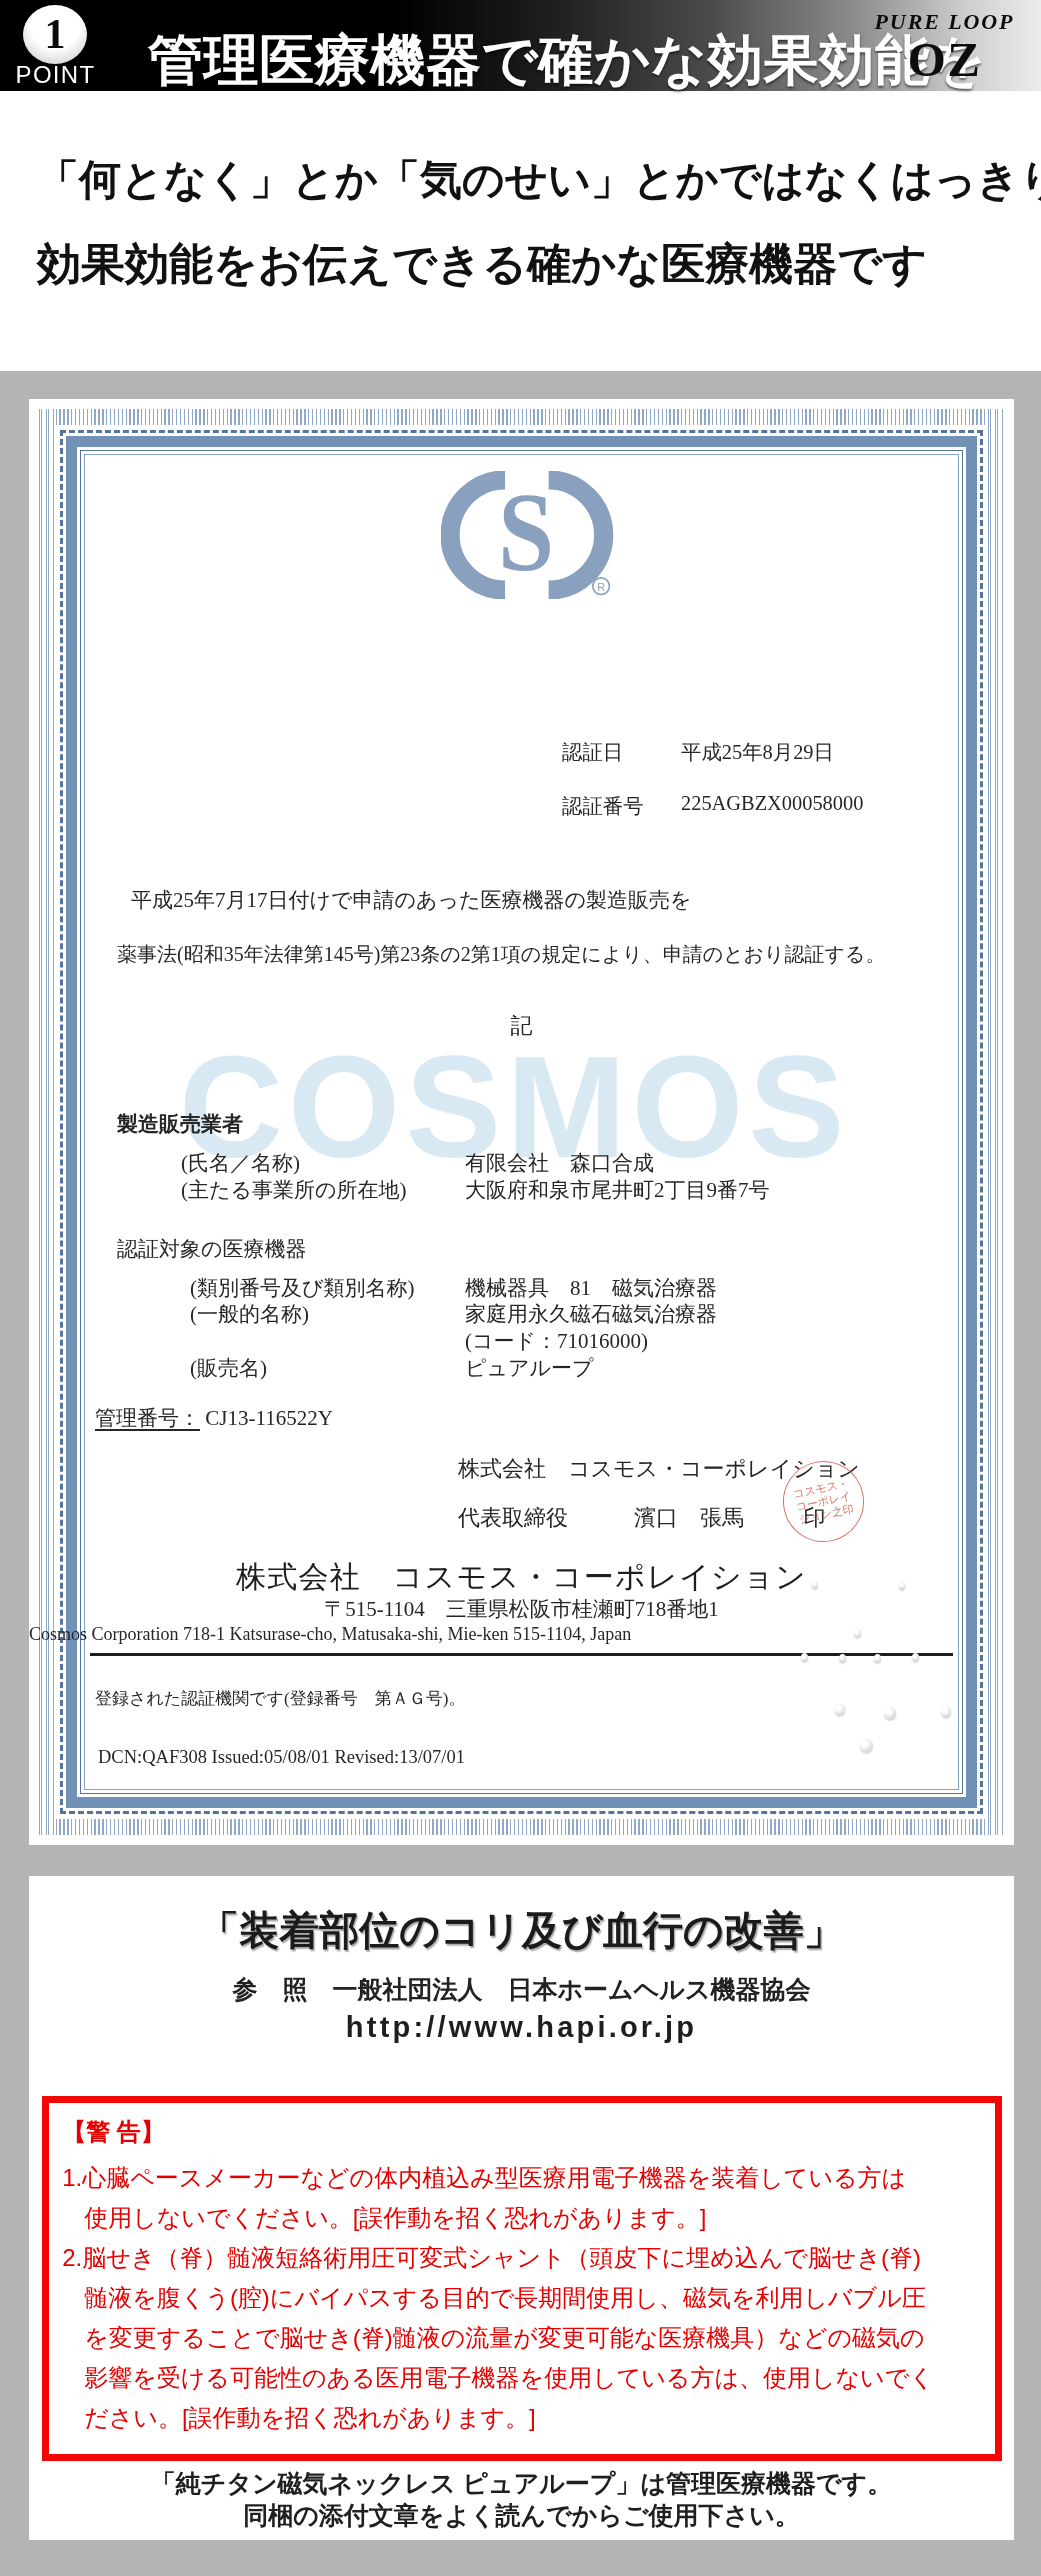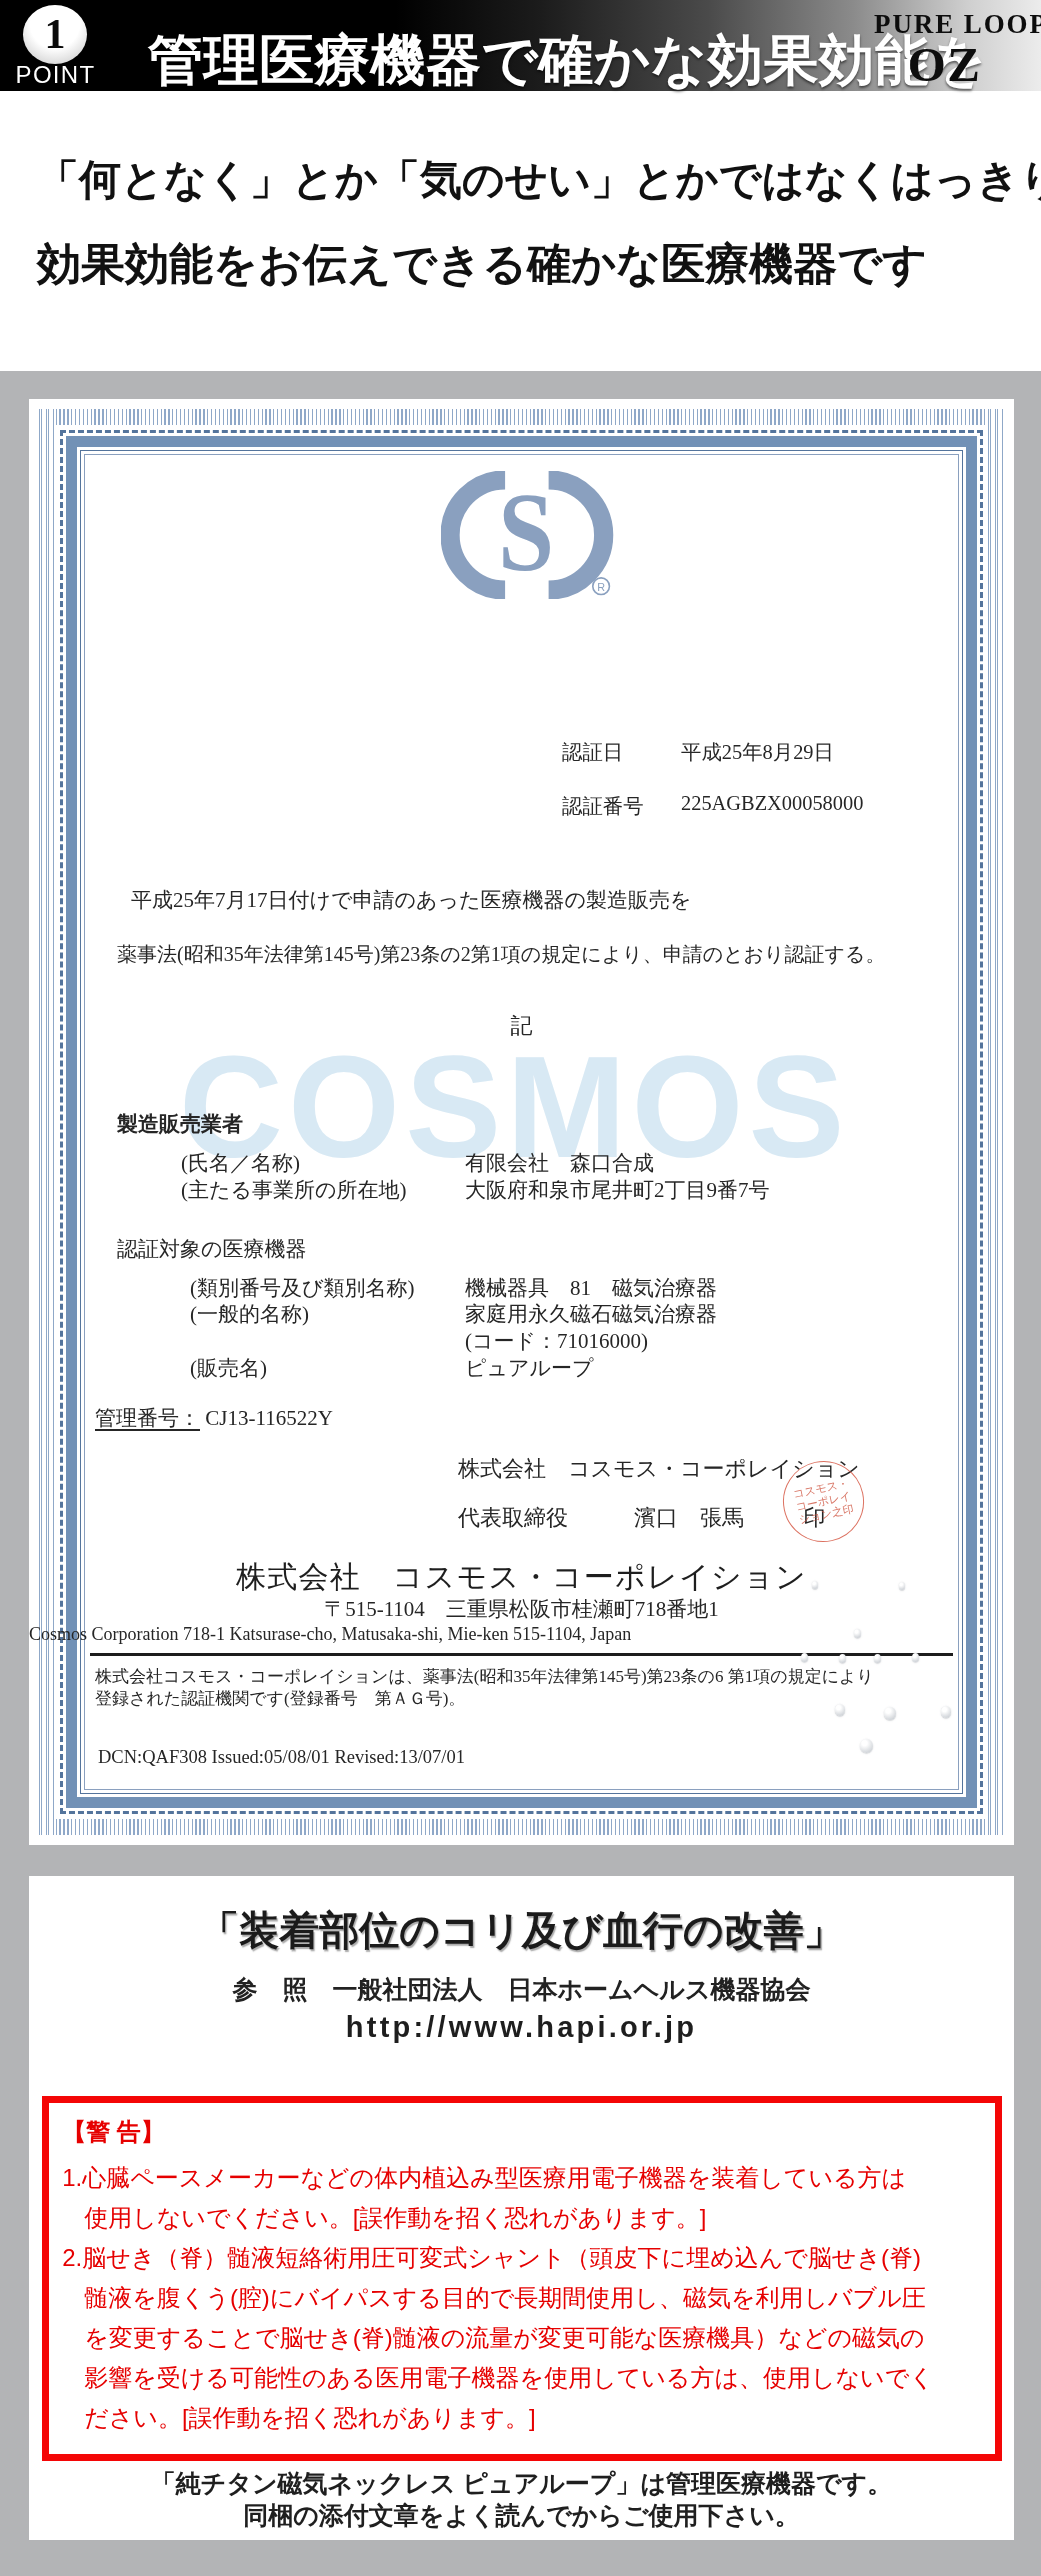--- a/index.html
+++ b/index.html
@@ -30,21 +30,21 @@
   .header-title {
     position:absolute; left:148px; top:24px; color:#ffffff;
     font-size:55px; font-weight:700; letter-spacing:0.6px;
     text-shadow:0 1.9px 2.6px rgba(0,0,0,.55);
     font-family:"Liberation Serif","DejaVu Serif",serif; white-space:nowrap;
   }
   .brand-block {
     position:absolute; left:874px; top:9px; width:141px; text-align:center; color:#0d0d0d;
     font-family:"Liberation Serif","DejaVu Serif",serif;
   }
-  .brand-block .pl { font-size:27px; font-weight:700; letter-spacing:1.9px; white-space:nowrap; }
+  .brand-block .pl { font-size:22px; font-weight:700; letter-spacing:1.9px; white-space:nowrap;font-style:italic; }
   .brand-block .oz { font-size:49px; font-weight:700; line-height:1.02; letter-spacing:1.3px; }
 
   
   .intro-line { position:absolute; color:#111; font-weight:900; white-space:nowrap;
     font-family:"Liberation Serif","DejaVu Serif",serif; }
   .intro-1 { left:37px; top:152px; font-size:42px; }
   .intro-2 { left:37px; top:235px; font-size:44px; }
 
   
   .gray-field { position:absolute; left:0; top:371px; width:1041px; height:2205px; background:#b3b4b6; }
@@ -174,21 +174,20 @@
       <span>代表取締役　　　濱口　張馬</span>
       <span style="margin-left:54px;">印</span>
     </div>
     <div class="seal">コスモス・コーポレイション之印</div>
 
     <div class="abs" style="left:0; right:0; top:1158px; text-align:center; font-size:30px; letter-spacing:1.3px; color:#1e1e1e;">株式会社　コスモス・コーポレイション</div>
     <div class="abs fs33" style="left:0; right:0; top:1196px; text-align:center;">〒515-1104　三重県松阪市桂瀬町718番地1</div>
     <div class="abs" style="left:0; right:0; top:1225px; text-align:left; font-size:18px; font-weight:400;">Cosmos Corporation 718-1 Katsurase-cho, Matusaka-shi, Mie-ken 515-1104, Japan</div>
 
     <div class="rule"></div>
-    <div class="abs" style="left:66px; top:1266px; font-size:17px;">株式会社コスモス・コーポレイションは、薬事法(昭和35年法律第145号)第23条の6 第1項の規定により</div>
     <div class="abs" style="left:66px; top:1288px; font-size:17px;">登録された認証機関です(登録番号　第ＡＧ号)。</div>
     <div class="abs dcn" style="left:69px; top:1348px; font-size:18.5px;">DCN:QAF308 Issued:05/08/01 Revised:13/07/01</div>
 
     <div class="dot" style="left:783px; top:1182px; width:6.4px; height:8.3px;"></div>
     <div class="dot" style="left:870px; top:1183px; width:6.4px; height:8.3px;"></div>
     <div class="dot" style="left:825px; top:1230px; width:7px; height:9px;"></div>
     <div class="dot" style="left:772px; top:1254px; width:7px; height:9px;"></div>
     <div class="dot" style="left:810px; top:1255px; width:7px; height:9px;"></div>
     <div class="dot" style="left:845px; top:1255px; width:7px; height:9px;"></div>
     <div class="dot" style="left:883px; top:1254px; width:7px; height:9px;"></div>

